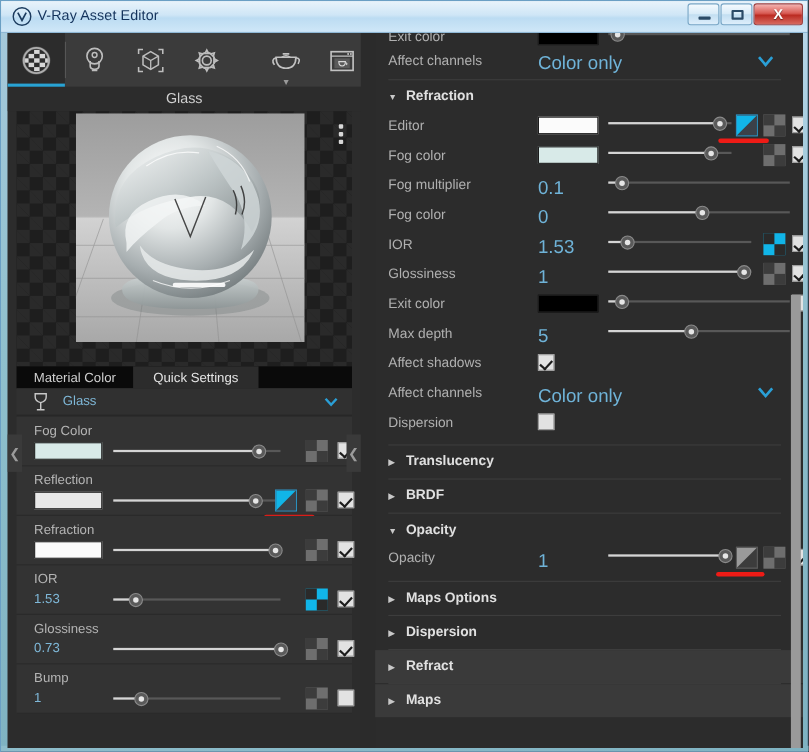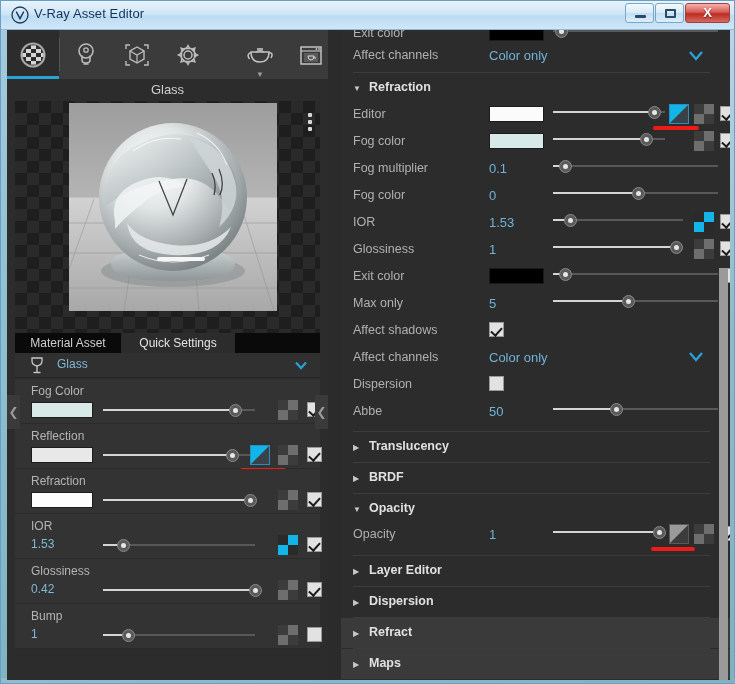--- a/index.html
+++ b/index.html
@@ -177,21 +177,21 @@
   }
   .collapse span{font-size:12px;color:#9b9b9b;line-height:1;}
 
   
   .rightpanel{
     position:absolute;left:334px;top:0;width:389px;height:650px;
     background:#2c2c2c;overflow:hidden;
   }
   .rp-row{position:relative;width:389px;height:27px;}
   .rp-lbl{position:absolute;left:12px;top:6px;font-size:12.5px;color:#b0b0b0;}
-  .rp-val{position:absolute;left:148px;top:6px;font-size:13px;color:#6fb3d8;}
+  .rp-val{position:absolute;left:148px;top:6px;font-size:17px;color:#6fb3d8;}
   .rp-swatch{position:absolute;left:148px;top:5px;width:55px;height:16px;border:1px solid #1c1c1c;box-sizing:border-box;}
   .rp-sec{
     position:relative;width:389px;height:30px;border-top:1px solid #3a3a3a;
   }
   .rp-sec.hl{background:#3a3a3a;}
   .rp-sec .arrow{position:absolute;left:12px;top:11px;font-size:8px;color:#c8c8c8;}
   .rp-sec .t{position:absolute;left:28px;top:7px;font-size:12.5px;color:#e0e0e0;font-weight:bold;}
   .caret-dn{position:absolute;right:26px;top:7px;color:#2a9fd6;font-size:13px;cursor:pointer;}
   .rp-divider{position:relative;width:357px;margin-left:12px;height:1px;background:#3d3d3d;}
 
@@ -361,21 +361,21 @@
           </svg>
           <div class="dots">
               <i></i>
               <i></i>
               <i></i>
             </div>
         </div>
 
         <div class="tabs">
           <div class="tab" style="left:0;width:106px">
-            <span>Material Asset</span>
+            <span>Material Color</span>
           </div>
           <div class="tab active" style="left:106px;width:114px">
             <span>Quick Settings</span>
           </div>
         </div>
 
         <div class="mat-row">
           <svg class="glass-ic" width="14" height="17" viewBox="0 0 14 17">
             <path d="M2 1 L12 1 L12 4 Q12 8 7 9 Q2 8 2 4 Z" fill="none" stroke="#c8c8c8" stroke-width="1.3"></path>
             <line x1="7" y1="9" x2="7" y2="15" stroke="#c8c8c8" stroke-width="1.3"></line>
@@ -451,21 +451,21 @@
             </div>
             <div class="tex checker on" style="left:263px;top:21px">
                 <i class="a"></i>
                 <i class="b"></i>
               </div>
             <div class="chk on" style="left:292px;top:23px"></div>
           </div>
 
           <div class="lp-row">
             <div class="lp-lbl">Glossiness</div>
-            <div class="lp-val">0.42</div>
+            <div class="lp-val">0.73</div>
             <div class="sl" style="left:88px;top:24px;width:152px">
               <div class="track"></div>
                 <div class="fill" style="width:151px"></div>
                 <div class="knob" style="left:146px"></div>
             </div>
             <div class="tex checker" style="left:263px;top:21px">
                 <i class="a"></i>
                 <i class="b"></i>
               </div>
             <div class="chk on" style="left:292px;top:23px"></div>
@@ -613,21 +613,21 @@
           <div class="rp-swatch" style="background:#000000"></div>
           <div class="sl" style="left:212px;top:4px;width:165px">
             <div class="track"></div>
               <div class="fill" style="width:11px"></div>
               <div class="knob" style="left:6px"></div>
           </div>
           <div class="chk" style="left:379px;top:5px"></div>
         </div>
 
         <div class="rp-row">
-          <div class="rp-lbl">Max only</div>
+          <div class="rp-lbl">Max depth</div>
           <div class="rp-val">5</div>
           <div class="sl" style="left:212px;top:4px;width:165px">
             <div class="track"></div>
               <div class="fill" style="width:74px"></div>
               <div class="knob" style="left:69px"></div>
           </div>
         </div>
 
         <div class="rp-row">
           <div class="rp-lbl">Affect shadows</div>
@@ -640,29 +640,20 @@
           <svg class="caret-dn" width="16" height="11" viewBox="0 0 16 11">
             <path d="M2 2 L8 9 L14 2" fill="none" stroke="#2a9fd6" stroke-width="2.4"></path>
           </svg>
         </div>
 
         <div class="rp-row">
           <div class="rp-lbl">Dispersion</div>
           <div class="chk" style="left:148px;top:5px"></div>
         </div>
 
-        <div class="rp-row">
-          <div class="rp-lbl">Abbe</div>
-          <div class="rp-val">50</div>
-          <div class="sl" style="left:212px;top:4px;width:165px">
-            <div class="track"></div>
-              <div class="fill" style="width:62px"></div>
-              <div class="knob" style="left:57px"></div>
-          </div>
-        </div>
 
         <div class="rp-divider" style="margin-top:6px"></div>
 
         <div class="rp-sec" style="border-top:none">
           <span class="arrow">▶</span>
           <span class="t">Translucency</span>
         </div>
         <div class="rp-divider"></div>
 
         <div class="rp-sec" style="border-top:none">
@@ -695,21 +686,21 @@
               <i class="b"></i>
             </div>
           <div class="chk on" style="left:379px;top:5px"></div>
           <div class="redmark" style="left:310px;top:26px;width:44px"></div>
         </div>
 
         <div class="rp-divider" style="margin-top:7px"></div>
 
         <div class="rp-sec" style="border-top:none">
           <span class="arrow">▶</span>
-          <span class="t">Layer Editor</span>
+          <span class="t">Maps Options</span>
         </div>
         <div class="rp-divider"></div>
 
         <div class="rp-sec" style="border-top:none">
           <span class="arrow">▶</span>
           <span class="t">Dispersion</span>
         </div>
         <div class="rp-divider"></div>
 
         <div class="rp-sec hl" style="border-top:none">

